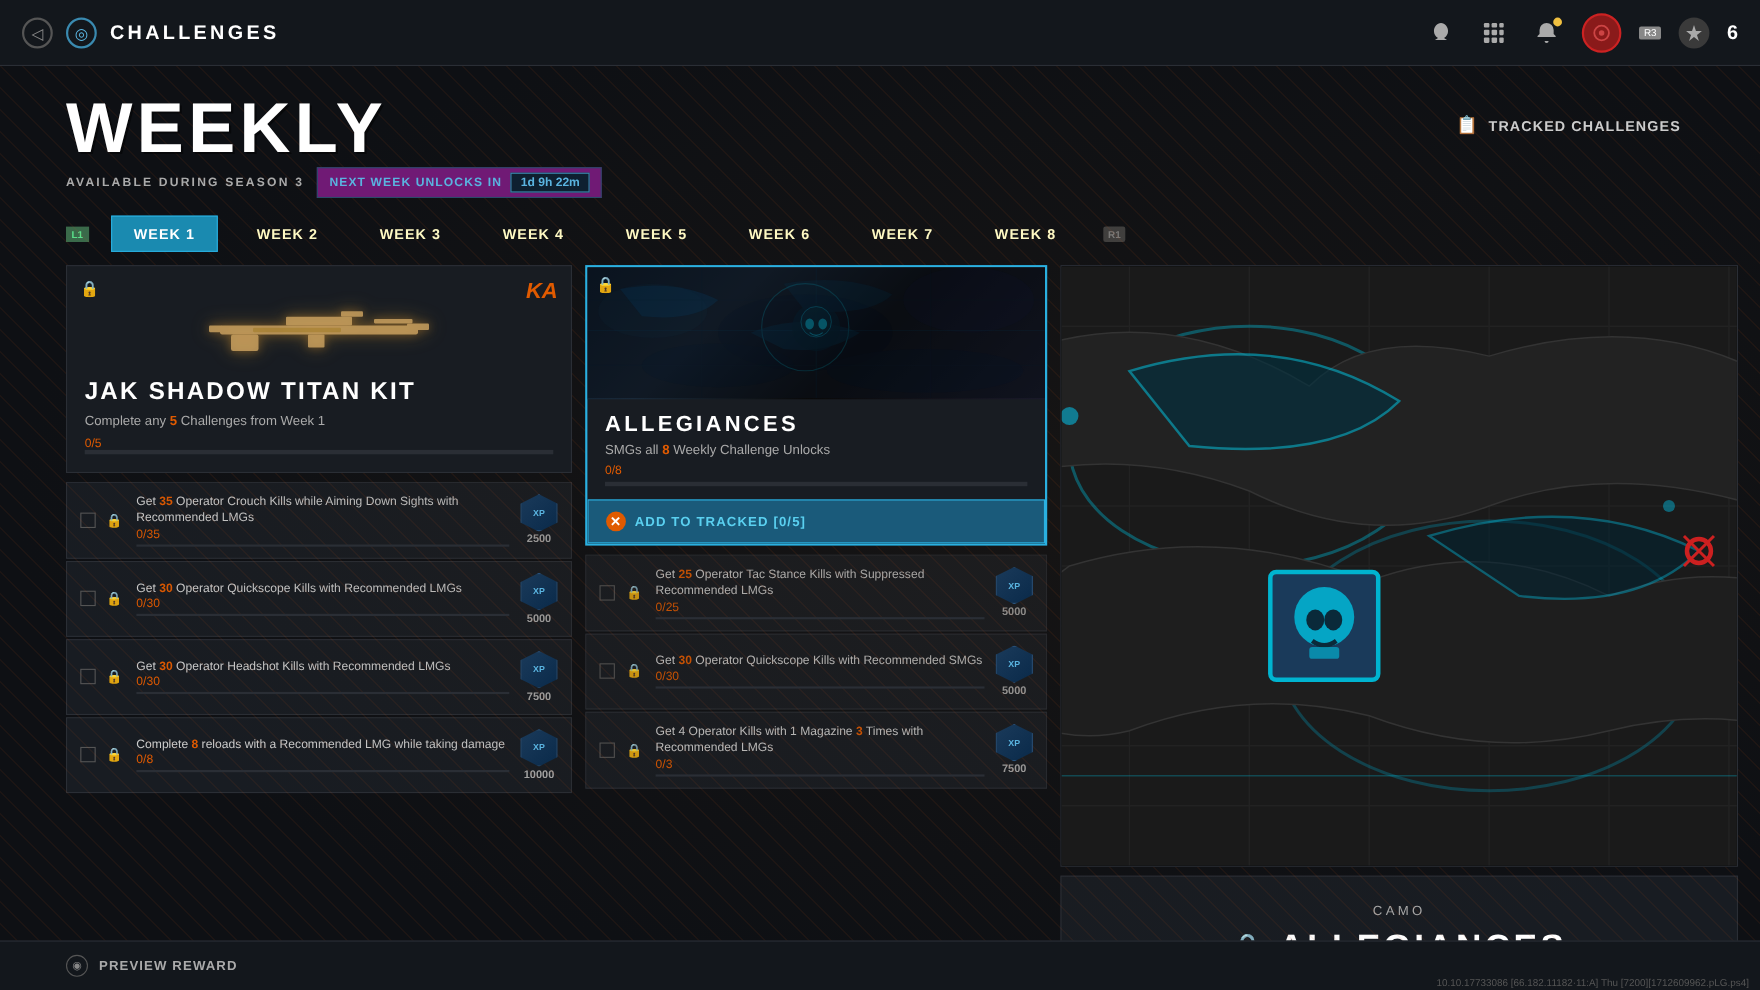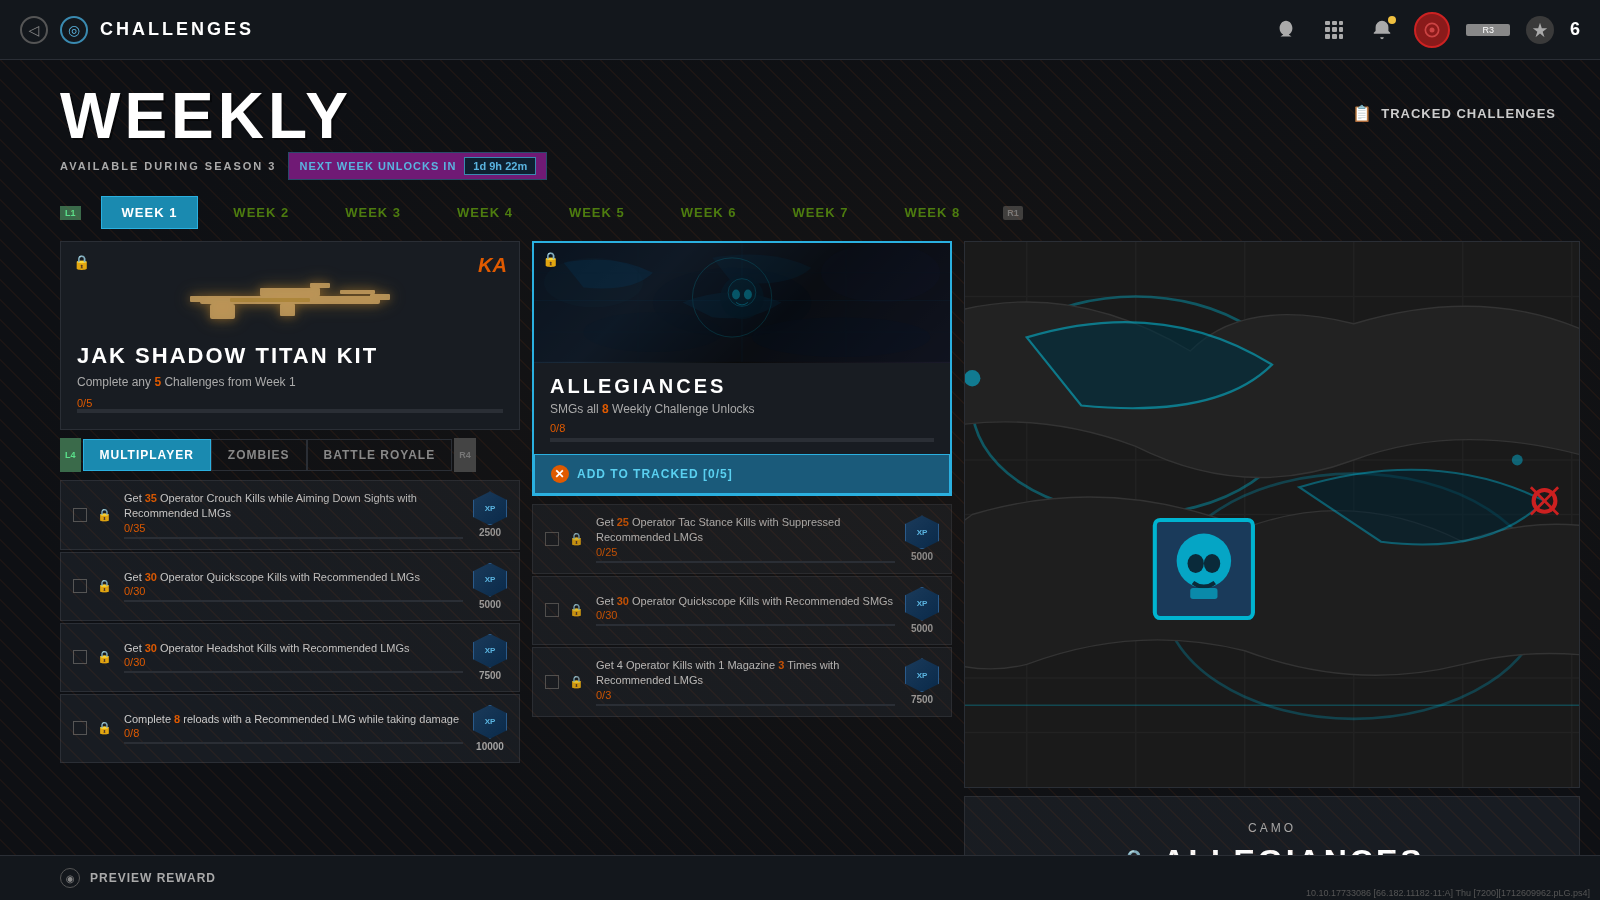--- a/index.html
+++ b/index.html
@@ -86,42 +86,42 @@
       position: absolute;
       top: 2px; right: 2px;
       width: 8px; height: 8px;
       background: #f0c040;
       border-radius: 50%;
     }
     .r3-badge {
       background: #888;
       color: #fff;
       font-size: 9px;
-      padding: 1px 16px;
+      padding: 1px 4px;
       border-radius: 2px;
       font-weight: normal;
     }
     .rank-icon {
       width: 28px; height: 28px;
       background: #3a3a3a;
       border-radius: 50%;
       display: flex; align-items: center; justify-content: center;
       font-size: 12px;
       color: #ccc;
     }
     .score-display {
       font-size: 18px;
       font-weight: bold;
       color: #fff;
     }
 
     
     .header-section {
       position: relative;
-      padding: 24px 44px 16px 60px;
+      padding: 24px 72px 16px 60px;
       display: flex;
       align-items: flex-start;
       justify-content: space-between;
       gap: 25px;
     }
     .header-left {}
     .weekly-title {
       font-size: 64px;
       font-weight: 900;
       letter-spacing: 4px;
@@ -193,21 +193,21 @@
       font-size: 9px;
       font-weight: bold;
       padding: 2px 5px;
       margin-right: 6px;
     }
     .week-tab {
       padding: 8px 20px;
       font-size: 13px;
       font-weight: bold;
       letter-spacing: 1px;
-      color: #4d7c0f;
+      color: #fef9c3;
       cursor: pointer;
       border: 1px solid transparent;
       text-transform: uppercase;
       position: relative;
     }
     .week-tab.active {
       background: #1a8ab0;
       color: #fff;
       border-color: #2ab0e0;
     }
@@ -728,27 +728,20 @@
       <div class="reward-name">JAK SHADOW TITAN KIT</div>
       <div class="reward-desc">
         <span>Complete any </span><span class="highlight">5</span><span> Challenges from Week 1</span>
       </div>
       <div class="progress-text">0/5</div>
       <div class="progress-bar-container">
         <div class="progress-bar" style="width:0%"></div>
       </div>
     </div>
 
-    <div class="category-tabs">
-      <span class="cat-corner">L4</span>
-      <div class="cat-tab active">MULTIPLAYER</div>
-      <div class="cat-tab">ZOMBIES</div>
-      <div class="cat-tab">BATTLE ROYALE</div>
-      <span class="cat-corner-right">R4</span>
-    </div>
 
     <div class="challenge-list">
 
       <div class="challenge-item">
         <div class="challenge-check"></div>
         <span class="challenge-lock">🔒</span>
         <div style="flex:1">
           <div class="challenge-text">
             <span>Get </span><span class="num">35</span><span> Operator Crouch Kills while Aiming Down Sights with Recommended LMGs</span>
           </div>

